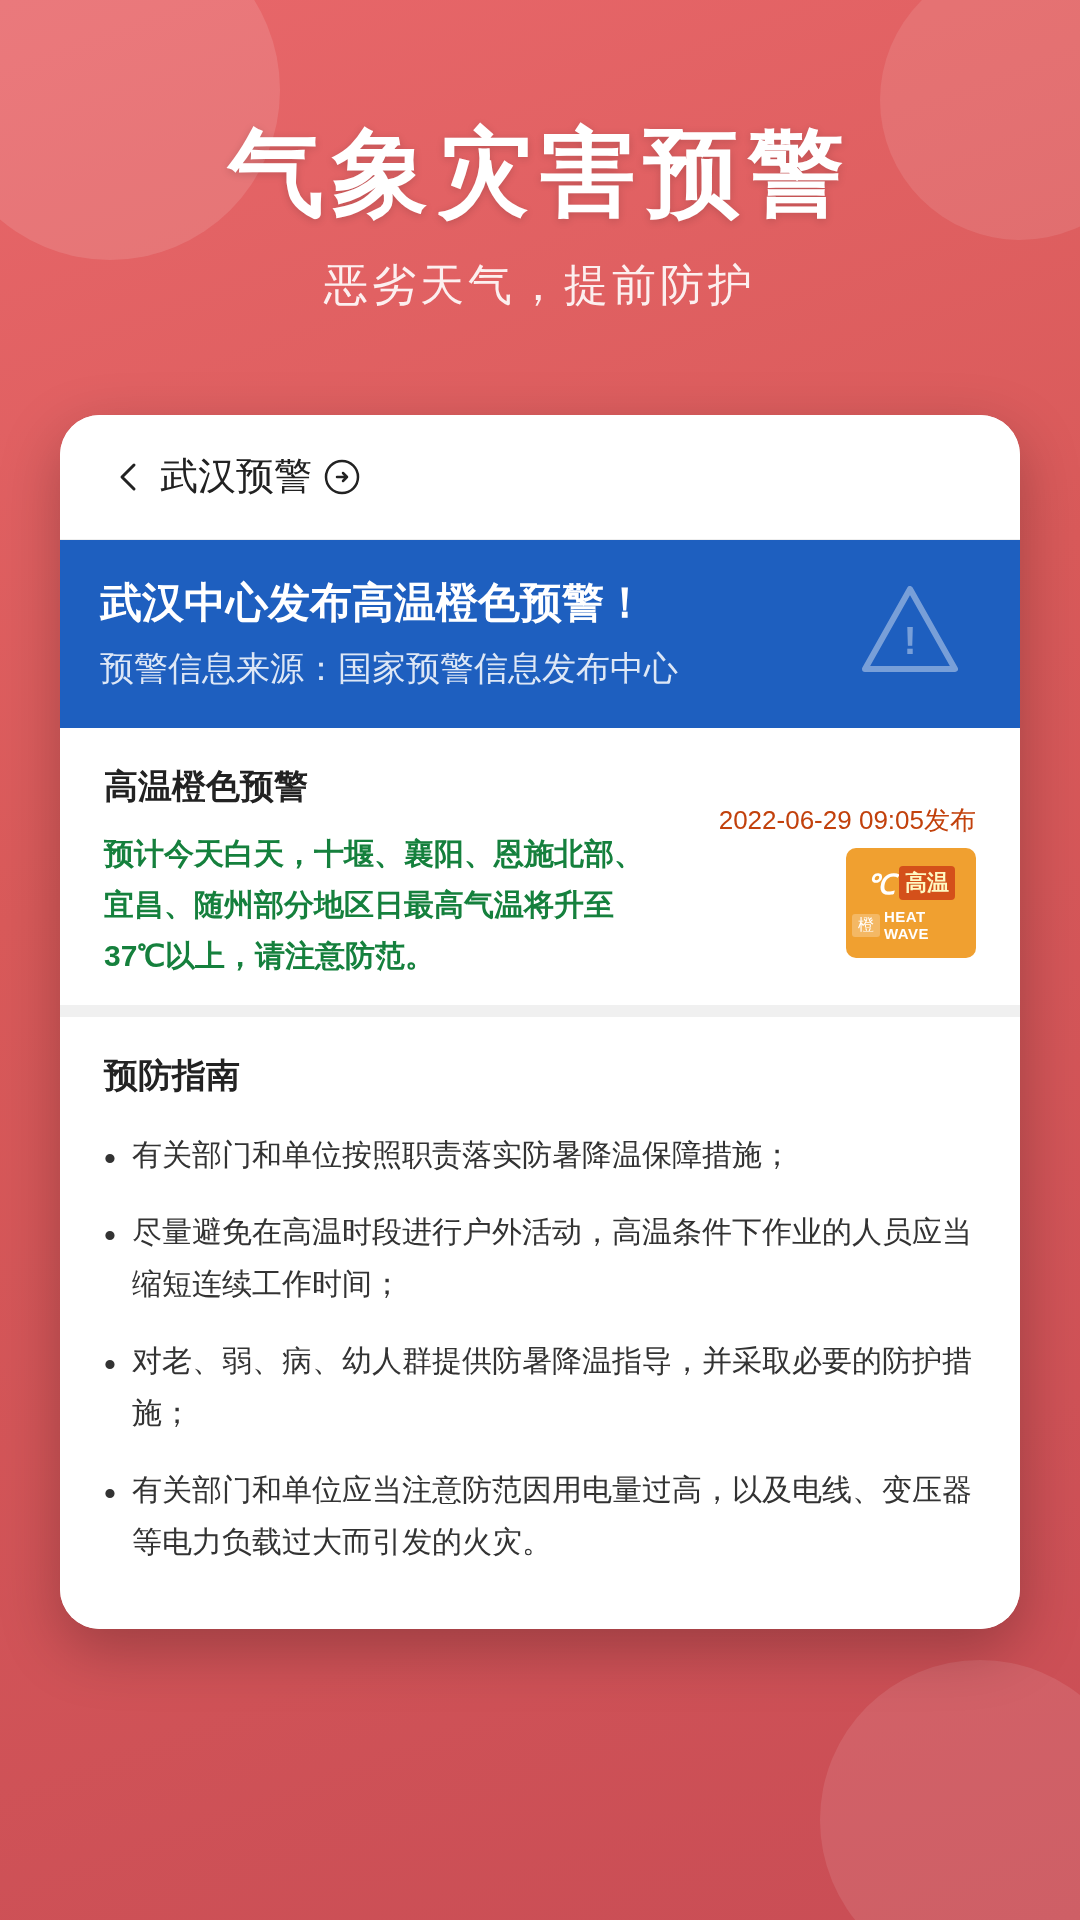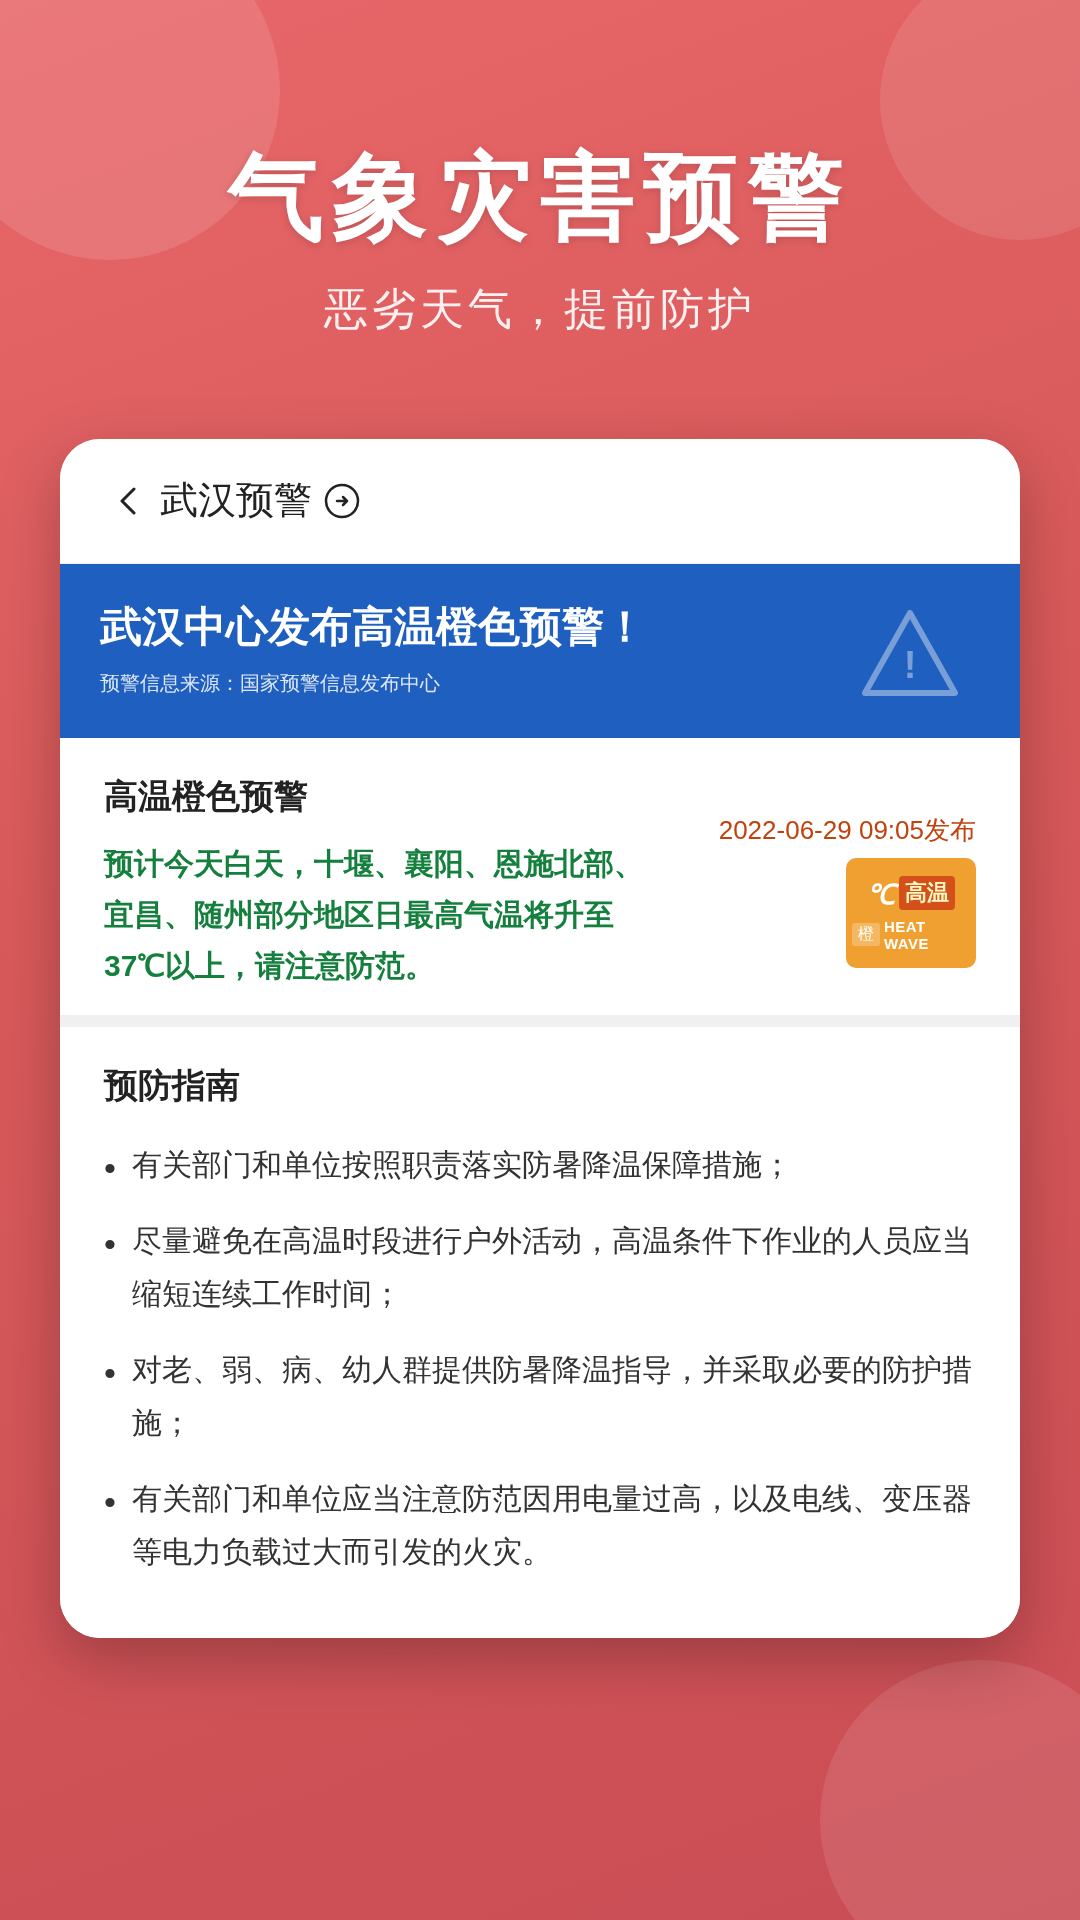--- a/index.html
+++ b/index.html
@@ -42,21 +42,20 @@
       border-radius: 50%;
       background: rgba(255,255,255,0.1);
     }
 
     
     .header-section {
       padding: 120px 80px 60px 80px;
       text-align: center;
       position: relative;
       z-index: 1;
-      margin-top: 24px;
     }
 
     .main-title {
       font-size: 96px;
       font-weight: 800;
       color: #ffffff;
       letter-spacing: 8px;
       line-height: 1.1;
       margin-bottom: 30px;
       text-shadow: 0 2px 8px rgba(0,0,0,0.15);
@@ -139,21 +138,21 @@
 
     .alert-banner-title {
       font-size: 42px;
       font-weight: 700;
       color: #ffffff;
       line-height: 1.3;
       margin-bottom: 16px;
     }
 
     .alert-banner-source {
-      font-size: 20px;
+      font-size: 34px;
       color: rgba(255,255,255,0.85);
     }
 
     .alert-banner-icon {
       margin-left: 20px;
       margin-top: 8px;
     }
 
     .triangle-warning {
       width: 100px;

